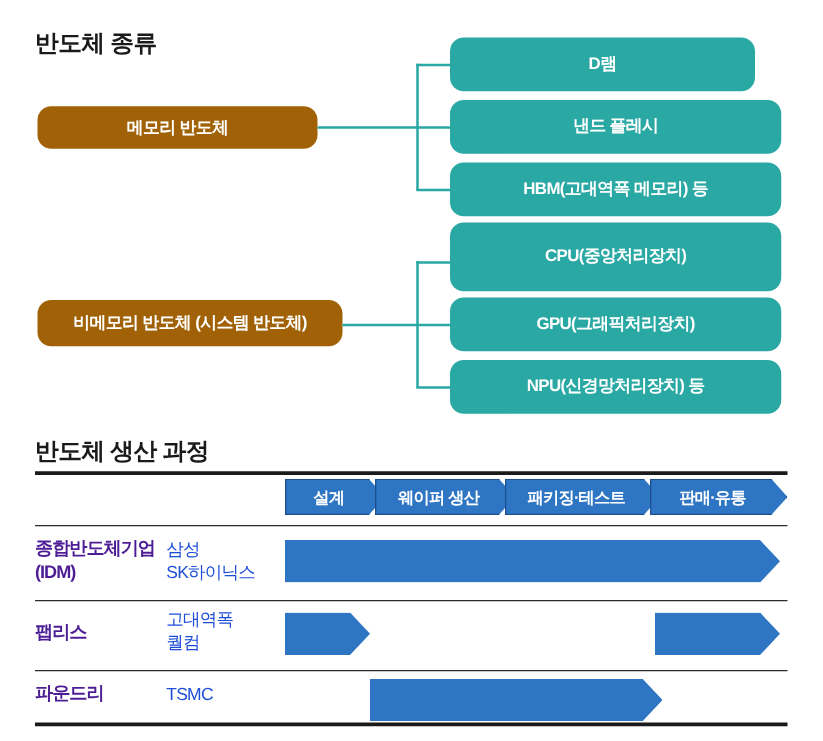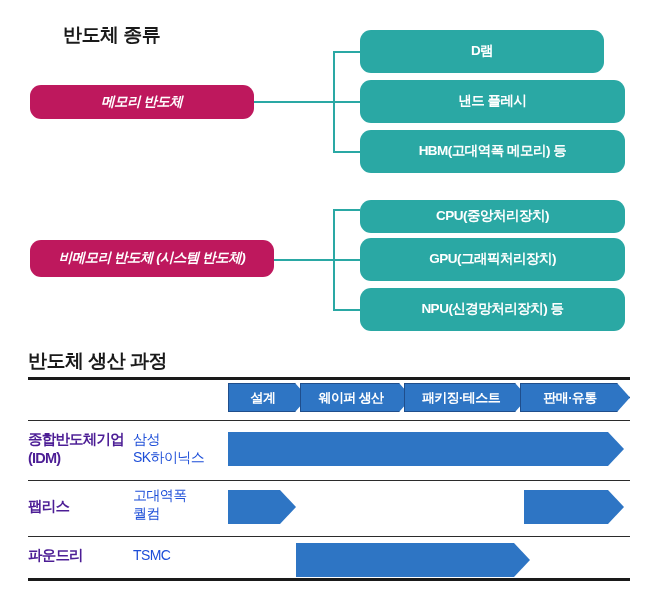--- a/index.html
+++ b/index.html
@@ -18,21 +18,21 @@
 
   
   .section-title {
     position: absolute;
     font-size: 19px;
     font-weight: bold;
     letter-spacing: -0.5px;
     color: #1a1a1a;
     white-space: nowrap;
   }
-  #title-types { left: 28px; top: 22px; margin-left: 35px; }
+  #title-types { left: 28px; top: 22px; }
   #title-process { left: 28px; top: 348px; }
 
   
   .tree { position: absolute; left: 0; top: 0; width: 658px; height: 340px; }
 
   .node {
     position: absolute;
     background: #2aa8a4;
     border-radius: 11px;
     color: #ffffff;
@@ -40,34 +40,34 @@
     font-weight: bold;
     letter-spacing: -0.5px;
     display: flex;
     align-items: center;
     justify-content: center;
     text-align: center;
     box-sizing: border-box;
     padding: 0 8px;
     line-height: 1.2;
   }
-  .node-parent { background: #be185d; font-style: italic; }
+  .node-parent { background: #a16207; }
   .node-child  { background: #2aa8a4; }
 
   
   #node-memory      { left: 30px;  top: 85px;  width: 224px; height: 34px; }
   #node-nonmemory   { left: 30px;  top: 240px; width: 244px; height: 37px; }
 
   
   #node-dram   { left: 360px; top: 30px;  width: 244px; height: 43px; }
   #node-nand   { left: 360px; top: 80px;  width: 265px; height: 43px; }
   #node-hbm    { left: 360px; top: 130px; width: 265px; height: 43px; }
 
   
-  #node-cpu    { left: 360px; top: 200px; width: 265px; height: 33px; text-align: center; }
+  #node-cpu    { left: 360px; top: 178px; width: 265px; height: 55px; text-align: center; }
   #node-gpu    { left: 360px; top: 238px; width: 265px; height: 43px; }
   #node-npu    { left: 360px; top: 288px; width: 265px; height: 43px; }
 
   .connector { position: absolute; background: #2aa8a4; }
   .conn-h { height: 1.6px; }
   .conn-v { width: 1.6px; }
 
   
   .process { position: absolute; left: 0; top: 340px; width: 658px; height: 253px; }
 

